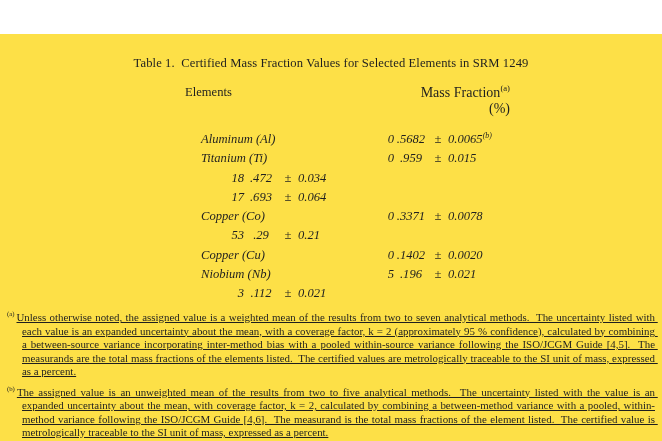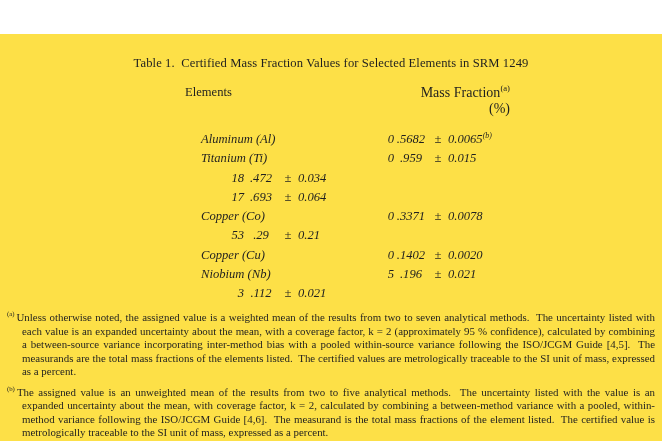--- a/index.html
+++ b/index.html
@@ -73,21 +73,21 @@
     width: 648px;
     font-size: 10.9px;
     line-height: 13.5px;
     text-align: justify;
   }
   .footnote {
     padding-left: 15px;
     text-indent: -15px;
   }
   .footnote:first-child { margin-bottom: 7px; }
-  .footnote .fn-text { white-space: pre-wrap; }
+  .footnote .fn-text { white-space: pre-wrap; text-decoration: underline; }
   .footnote sup { margin-right: 2px; }
 </style>
 </head>
 <body>
 
 <div class="page">
 
   <div class="doc-title">Table 1.  Certified Mass Fraction Values for Selected Elements in SRM 1249</div>
 
   <div class="col-header-elements">Elements</div>

